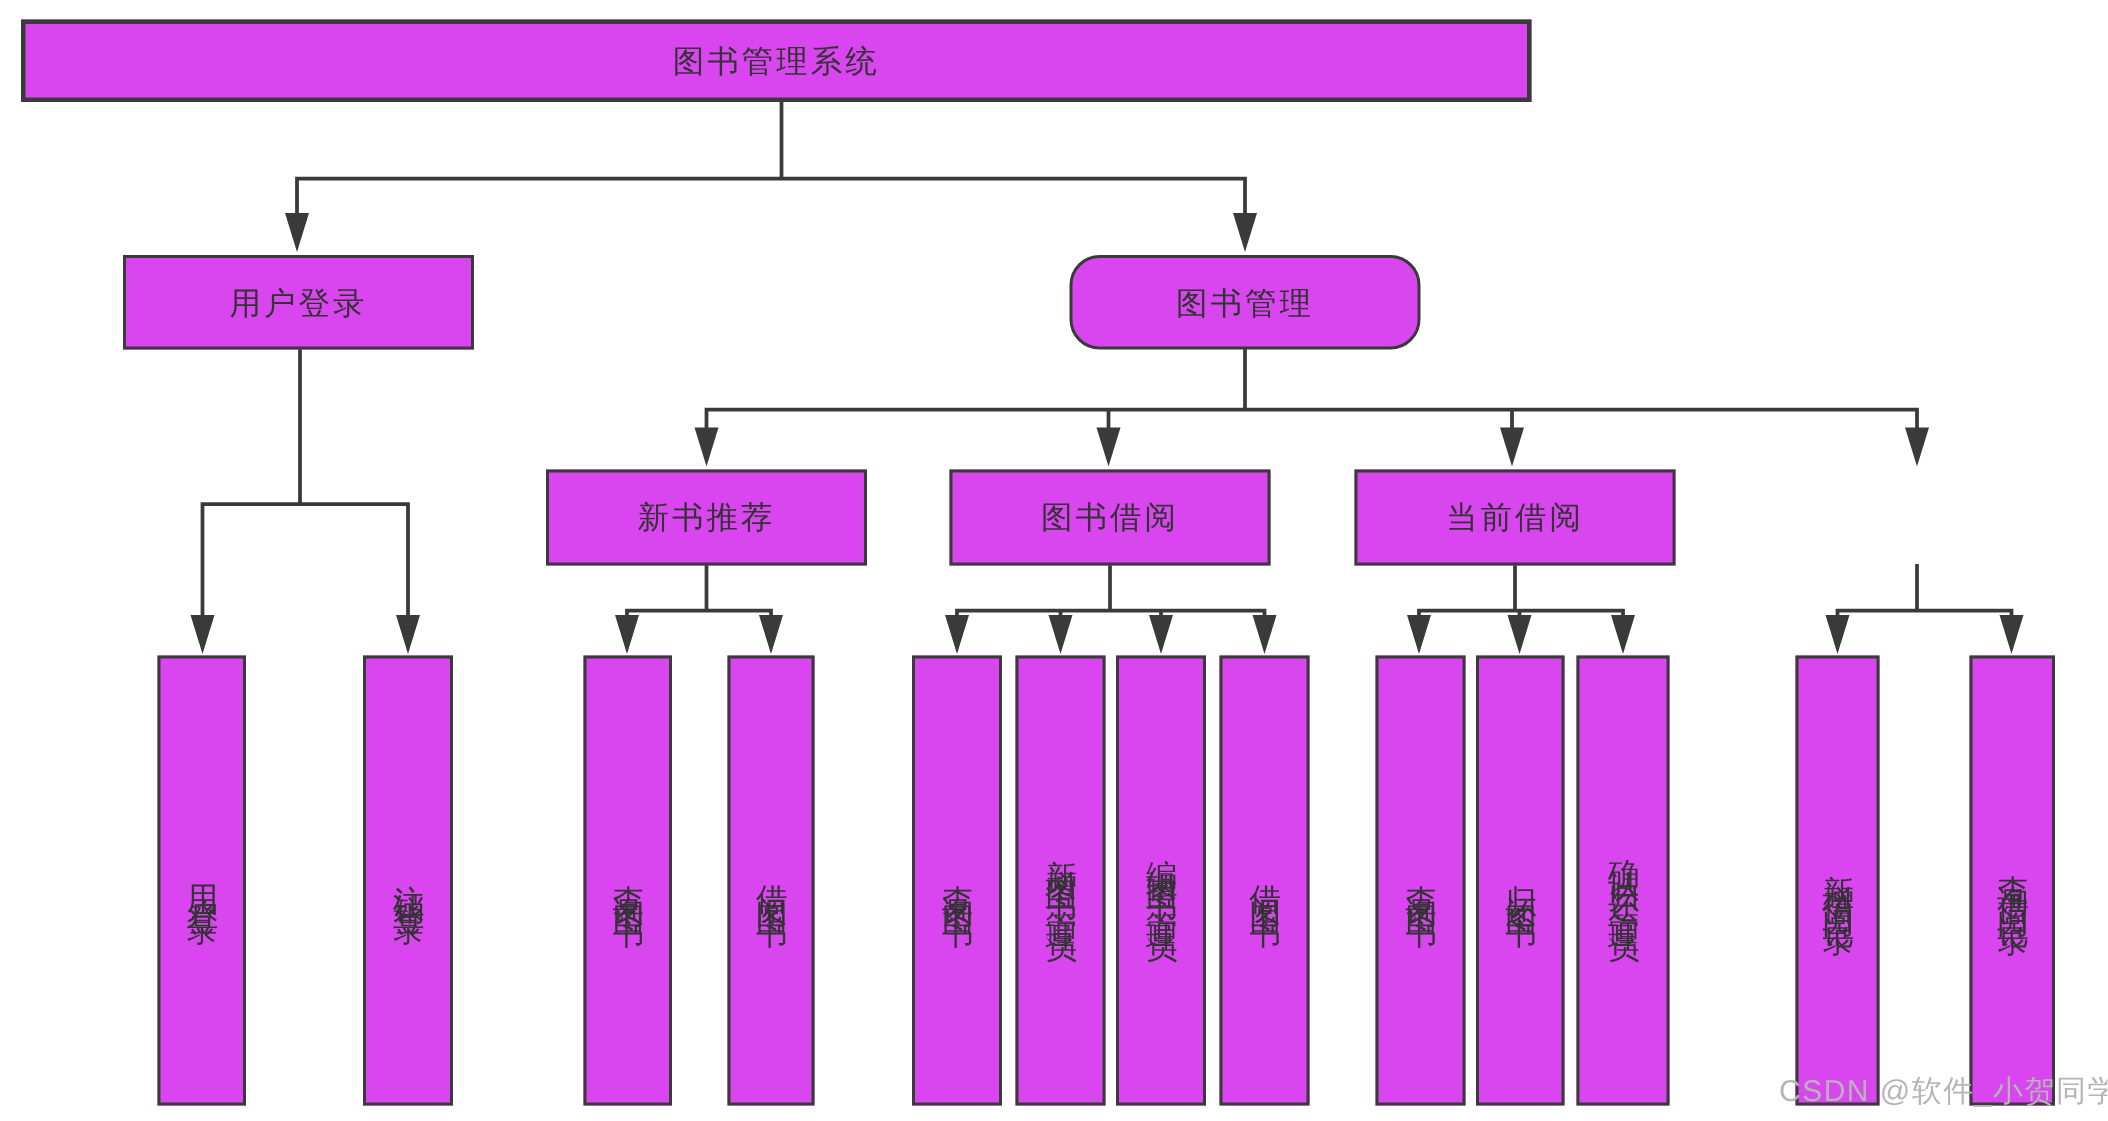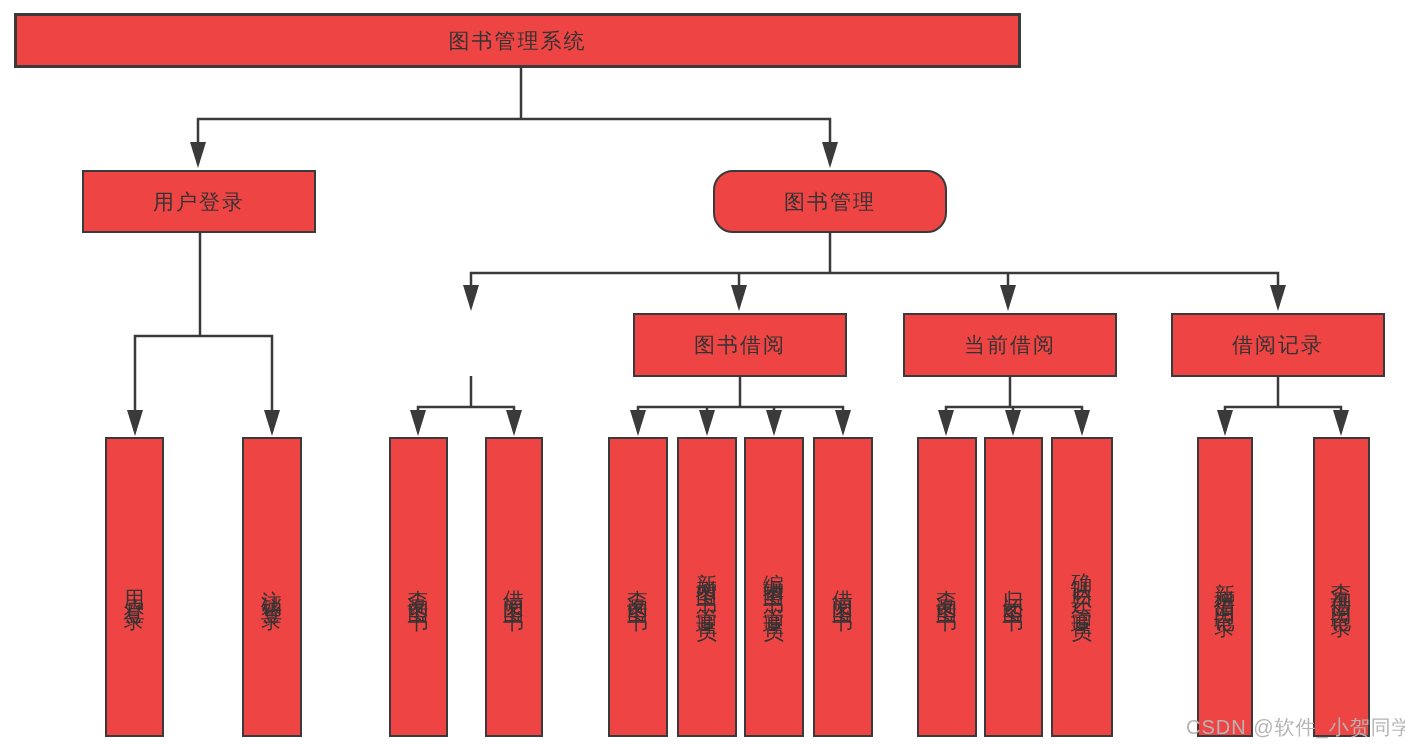--- a/index.html
+++ b/index.html
@@ -18,21 +18,21 @@
   #connectors {
     position: absolute;
     left: 0;
     top: 0;
     z-index: 1;
   }
   .box {
     position: absolute;
     box-sizing: border-box;
     border: 2.5px solid #3a3a3a;
-    background: #ef4444;
+    background: #d946ef;
     display: flex;
     align-items: center;
     justify-content: center;
     z-index: 2;
     color: #333333;
   }
   .box .lbl {
     font-size: 21px;
     letter-spacing: 2px;
     white-space: nowrap;
@@ -117,28 +117,28 @@
     <span class="lbl">图书管理系统</span>
   </div>
 
   <div class="box" style="left:82px; top:170px; width:234px; height:63px;">
     <span class="lbl">用户登录</span>
   </div>
   <div class="box" style="left:713px; top:170px; width:234px; height:63px;border-radius:20px;">
     <span class="lbl">图书管理</span>
   </div>
 
+  <div class="box" style="left:364px; top:313px; width:214px; height:64px;">
+    <span class="lbl">新书推荐</span>
+  </div>
   <div class="box" style="left:903px; top:313px; width:214px; height:64px;">
     <span class="lbl">当前借阅</span>
   </div>
   <div class="box" style="left:633px; top:313px; width:214px; height:64px;">
     <span class="lbl">图书借阅</span>
-  </div>
-  <div class="box" style="left:1171px; top:313px; width:214px; height:64px;">
-    <span class="lbl">借阅记录</span>
   </div>
 
   <div class="box leaf" style="left:105px; top:437px; width:59px; height:300px;">
     <span class="lbl">用户登录</span>
   </div>
   <div class="box leaf" style="left:242px; top:437px; width:60px; height:300px;">
     <span class="lbl">注销登录</span>
   </div>
 
   <div class="box leaf" style="left:389px; top:437px; width:59px; height:300px;">

